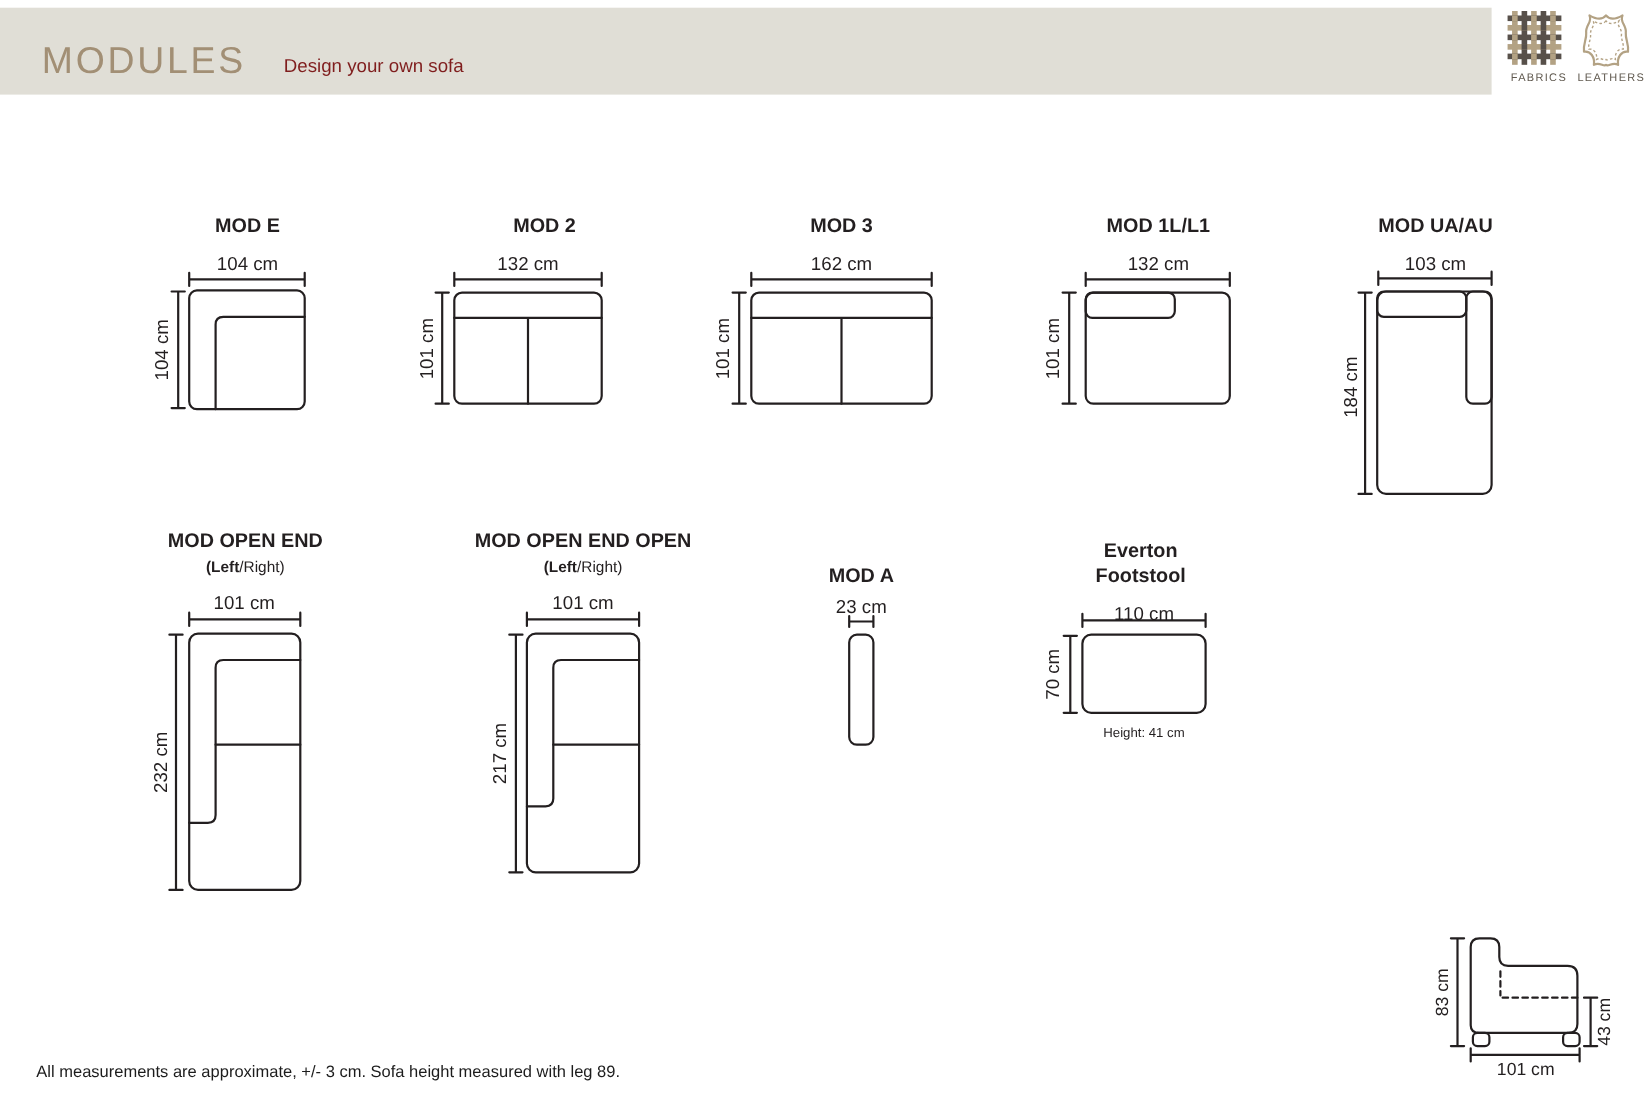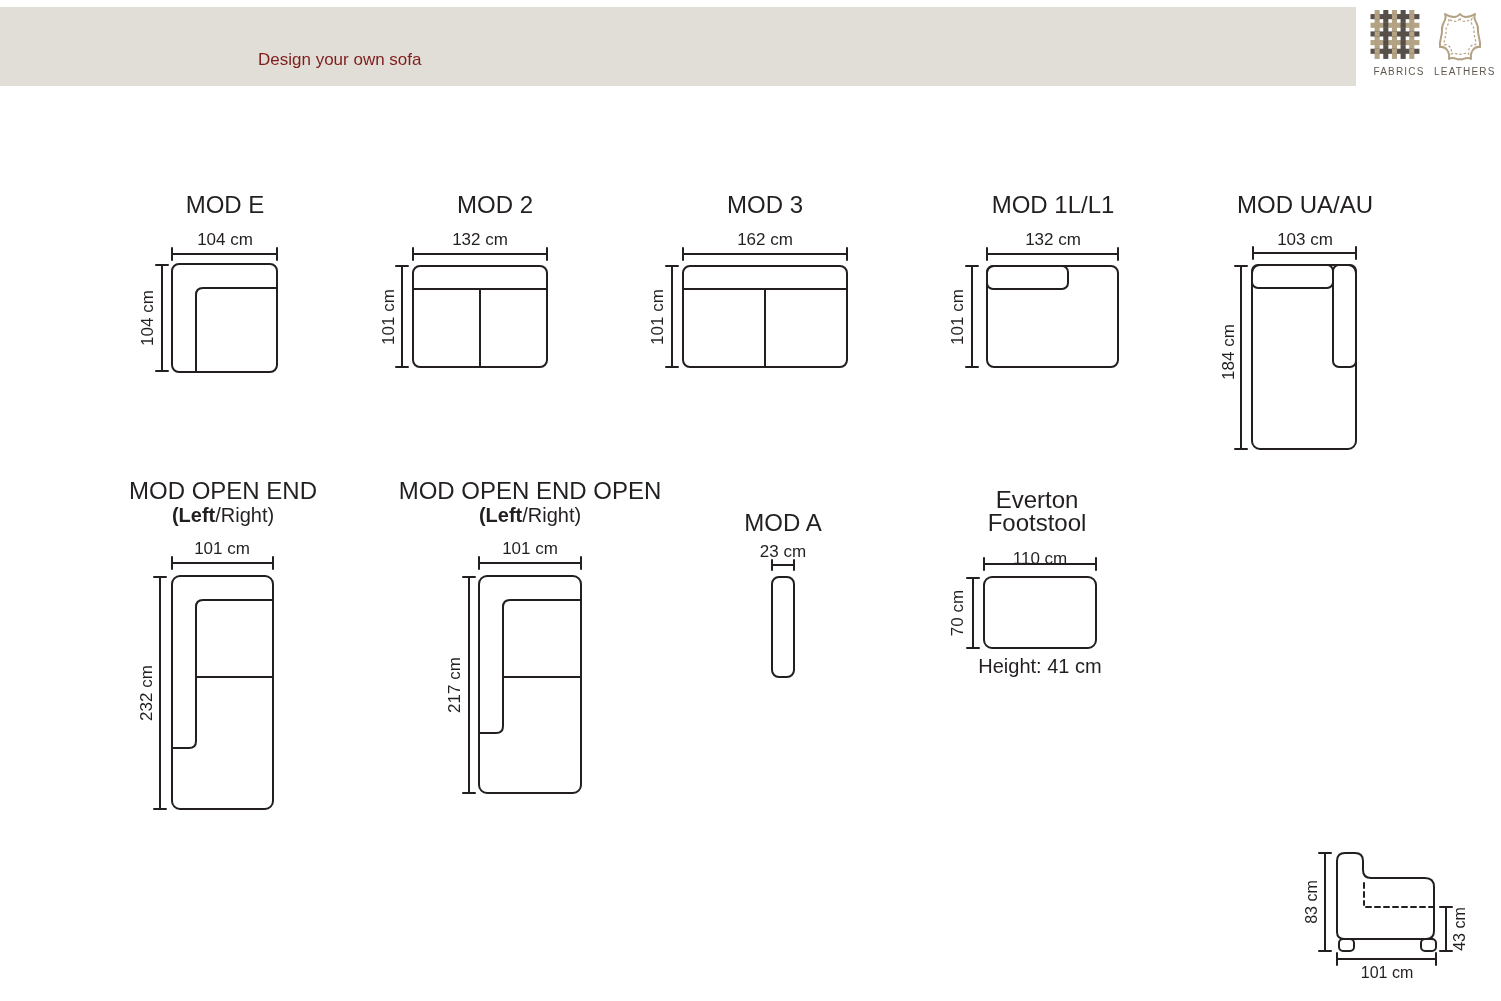--- a/index.html
+++ b/index.html
@@ -33,38 +33,39 @@
     margin-top:3px;font-size:10px;letter-spacing:1.2px;color:#5f584e;
   }
   .clabel{
     position:absolute;transform:translate(-50%,-50%);
     white-space:nowrap;font-size:17px;color:#231f20;line-height:20px;
   }
   .vlabel{
     position:absolute;transform:translate(-50%,-50%) rotate(-90deg);
     white-space:nowrap;font-size:17px;color:#231f20;line-height:20px;
   }
-  .mtitle{font-size:24px;font-weight:400;}
-  .msub{font-size:20px;}
+  .mtitle{font-size:18px;font-weight:700;}
+  .msub{font-size:14px;}
   .msub .b{font-weight:700;}
-  .small-note{font-size:20px;}
+  .small-note{font-size:12px;}
   .dimsmall{font-size:16px;}
   .footer-note{
     position:absolute;left:33px;top:966px;
     font-size:15px;color:#1c1c1c;
   }
   svg{display:block;}
   .diagram-layer{position:absolute;left:0;top:0;pointer-events:none;}
 </style>
 </head>
 <body>
 
 <div class="page">
 
   <div class="header-bar"></div>
+  <div class="brand-title">MODULES</div>
   <div class="brand-subtitle">Design your own sofa</div>
 
   <div class="material material-fabrics">
     <svg width="52" height="53" viewBox="0 0 50 52">
       <g>
 
         <rect x="4" y="0" width="5" height="48" fill="#b3a284"></rect>
         <rect x="12.5" y="0" width="5" height="48" fill="#57504a"></rect>
         <rect x="21" y="0" width="5" height="48" fill="#b3a284"></rect>
         <rect x="29.5" y="0" width="5" height="48" fill="#57504a"></rect>
@@ -221,14 +222,15 @@
   <div class="clabel mtitle" style="left:1037px;top:500px;text-align:right;">Everton</div>
   <div class="clabel mtitle" style="left:1037px;top:523px;">Footstool</div>
   <div class="clabel" style="left:1040px;top:559px;">110 cm</div>
   <div class="vlabel" style="left:958px;top:613px;">70 cm</div>
   <div class="clabel small-note" style="left:1040px;top:666px;">Height: 41 cm</div>
 
   <div class="vlabel dimsmall" style="left:1312px;top:902px;">83 cm</div>
   <div class="vlabel dimsmall" style="left:1460px;top:929px;">43 cm</div>
   <div class="clabel dimsmall" style="left:1387px;top:973px;">101 cm</div>
 
+  <div class="footer-note">All measurements are approximate, +/- 3 cm. Sofa height measured with leg 89.</div>
 
 </div>
 
 </body></html>

